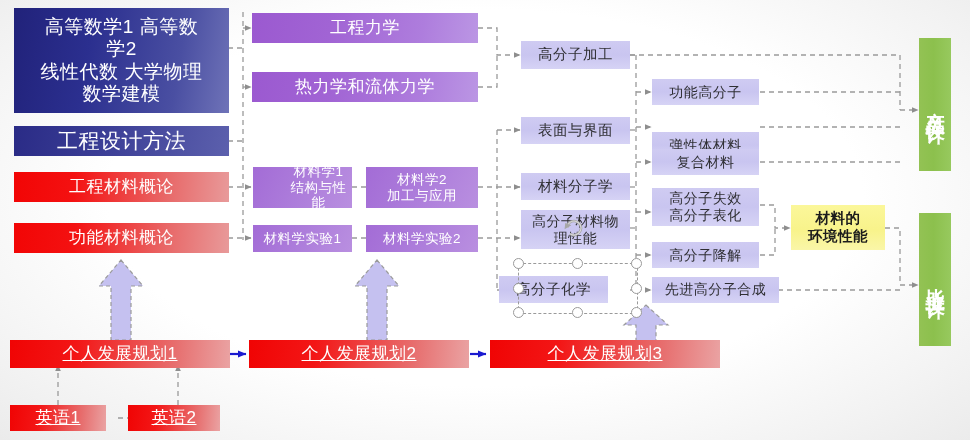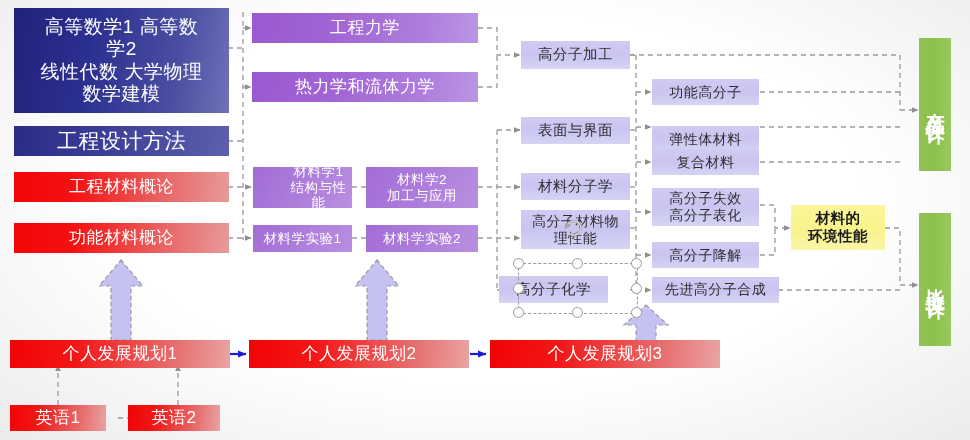--- a/index.html
+++ b/index.html
@@ -46,20 +46,21 @@
     color: #ffffff;
   }
   .s-red {
     background: linear-gradient(95deg, #f20505 0%, #f41111 28%, #e86a6a 72%, #e89a9a 100%);
     color: #ffffff;
     font-family: Liberation Serif, serif;
   }
   .s-red2 {
     background: linear-gradient(95deg, #f00404 0%, #f31616 30%, #e76f6f 75%, #eaa3a3 100%);
     color: #ffffff;
+    text-decoration: underline;
   }
   .s-purple {
     background: linear-gradient(100deg, #9b59d0 0%, #a164d4 35%, #ae7ddd 75%, #bb96e4 100%);
     color: #ffffff;
   }
   .s-purple-sm {
     background: linear-gradient(115deg, #a36cd6 0%, #ad7ddb 50%, #b98fe0 100%);
     color: #ffffff;
   }
   .s-lav {
@@ -250,21 +251,21 @@
   <div class="sel-handle" style="left:631px; top:307px;"></div>
 
   <svg class="cursor-icon" style="left:561px; top:215px; width:26px; height:26px;" viewBox="0 0 26 26">
     <path d="M6,13 a7,7 0 1 1 3,5.8" fill="none" stroke="#a6a6a6" stroke-width="2.6"></path>
     <path d="M6,13 a7,7 0 1 1 3,5.8" fill="none" stroke="#d9d9d9" stroke-width="1.1"></path>
     <polygon points="4.2,8 10.4,10.2 3.6,14.2" fill="#a6a6a6"></polygon>
   </svg>
 
   <div class="node s-lav" style="left:652px; top:79px; width:107px; height:26px; font-size:14px;">功能高分子</div>
 
-  <div class="node s-lav" style="left:652px; top:126px; width:107px; height:26px; font-size:14px;">弹性体材料</div>
+  <div class="node s-lav" style="left:652px; top:132px; width:107px; height:26px; font-size:14px;">弹性体材料</div>
 
   <div class="node s-lav" style="left:652px; top:149px; width:107px; height:26px; font-size:14px;">复合材料</div>
 
   <div class="node s-lav" style="left:652px; top:188px; width:107px; height:38px; font-size:14px;">高分子失效
 高分子表化</div>
 
   <div class="node s-lav" style="left:652px; top:242px; width:107px; height:26px; font-size:14px;">高分子降解</div>
 
   <div class="node s-lav" style="left:652px; top:277px; width:127px; height:26px; font-size:14px;font-family:Liberation Serif, serif;">先进高分子合成</div>
 

